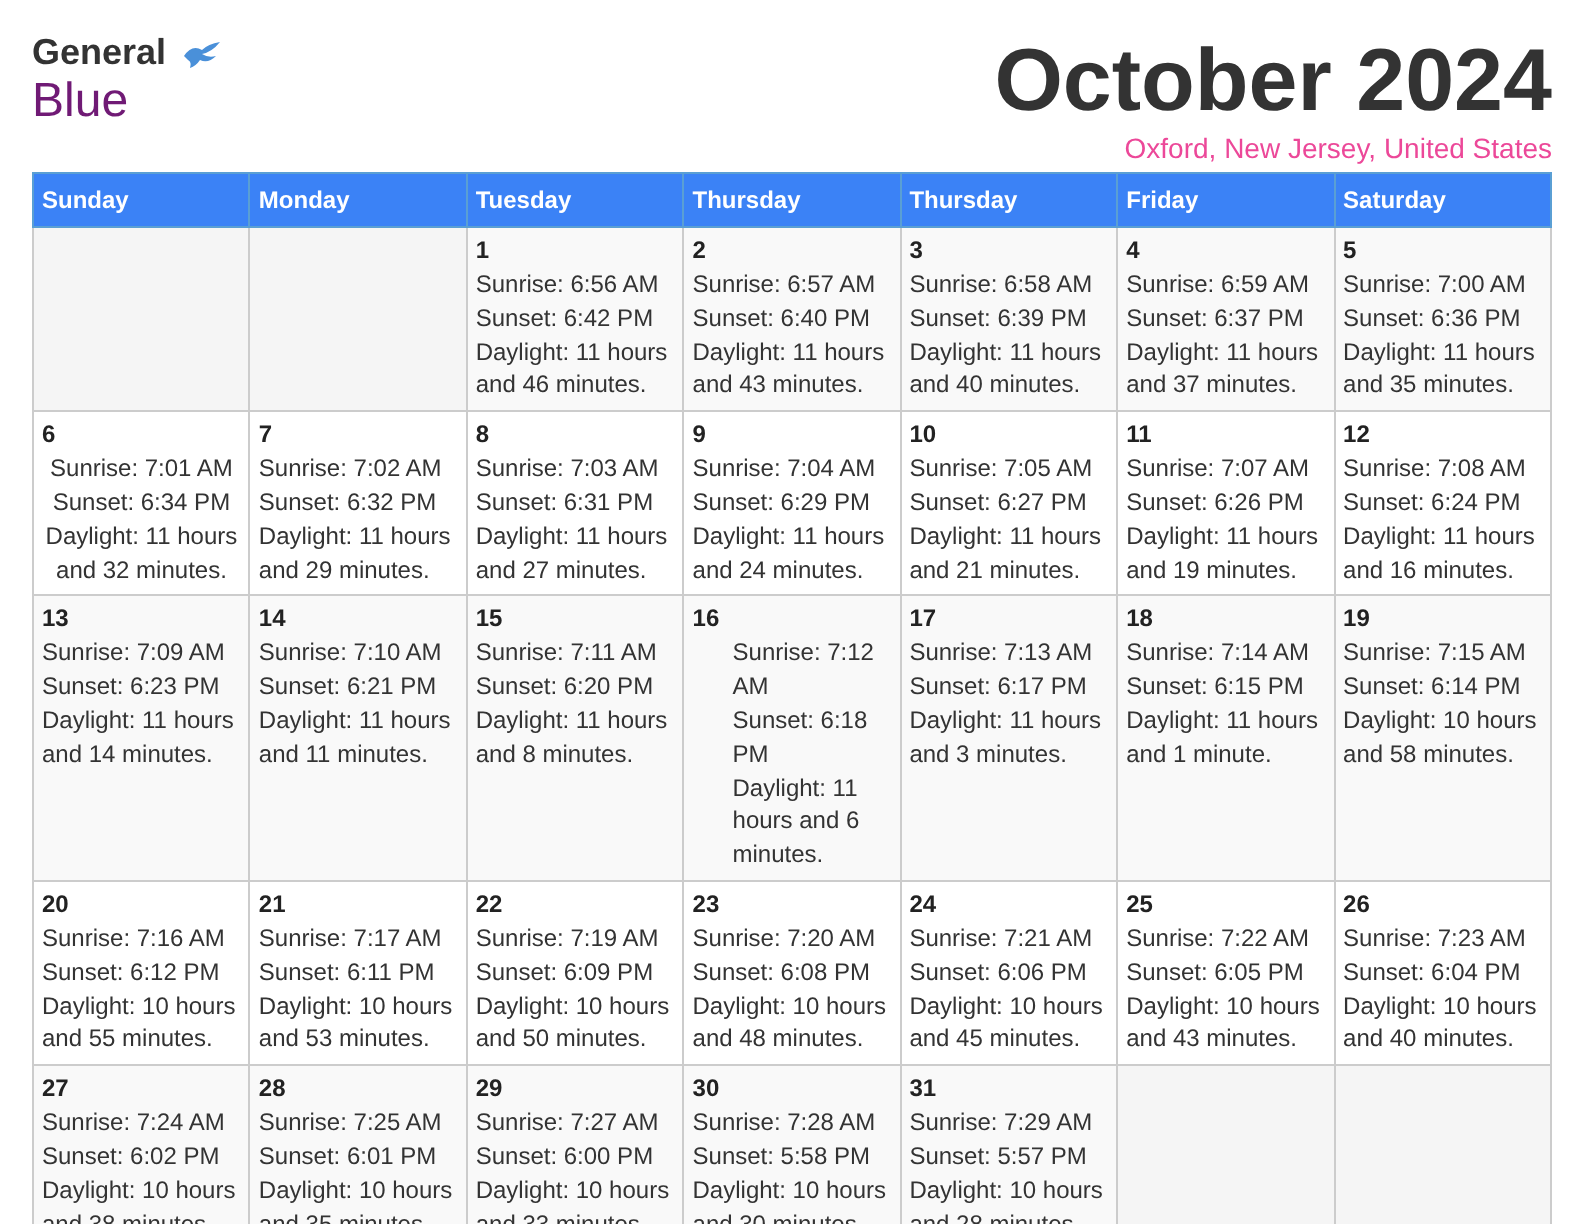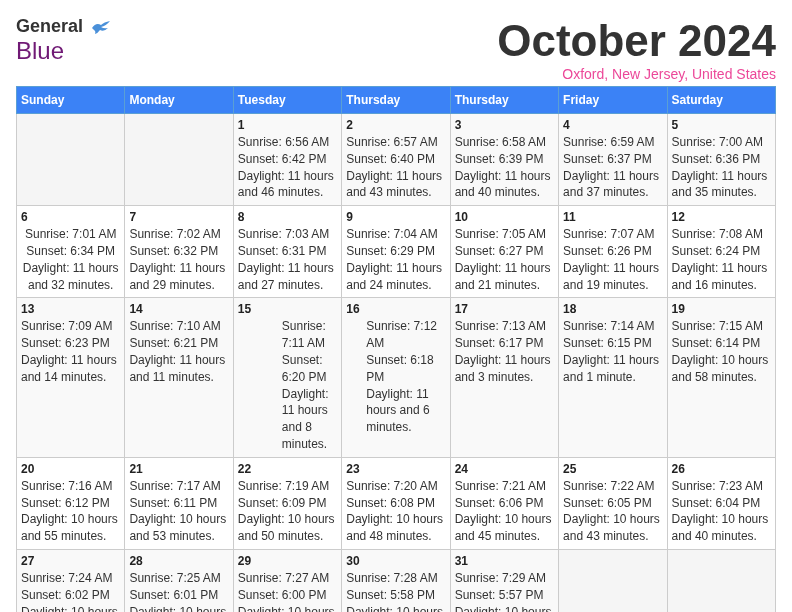--- a/index.html
+++ b/index.html
@@ -192,21 +192,21 @@
 Daylight: 11 hours and 14 minutes.</div>
         </td>
         <td>
           <div class="day-number">14</div>
           <div class="day-detail" style="white-space: pre-line;">Sunrise: 7:10 AM
 Sunset: 6:21 PM
 Daylight: 11 hours and 11 minutes.</div>
         </td>
         <td>
           <div class="day-number">15</div>
-          <div class="day-detail" style="white-space: pre-line; margin-left: 44px;">Sunrise: 7:11 AM
+          <div class="day-detail" style="white-space: pre-line;">Sunrise: 7:11 AM
 Sunset: 6:20 PM
 Daylight: 11 hours and 8 minutes.</div>
         </td>
         <td>
           <div class="day-number">16</div>
           <div class="day-detail" style="white-space: pre-line; margin-left: 20px;">Sunrise: 7:12 AM
 Sunset: 6:18 PM
 Daylight: 11 hours and 6 minutes.</div>
         </td>
         <td>

